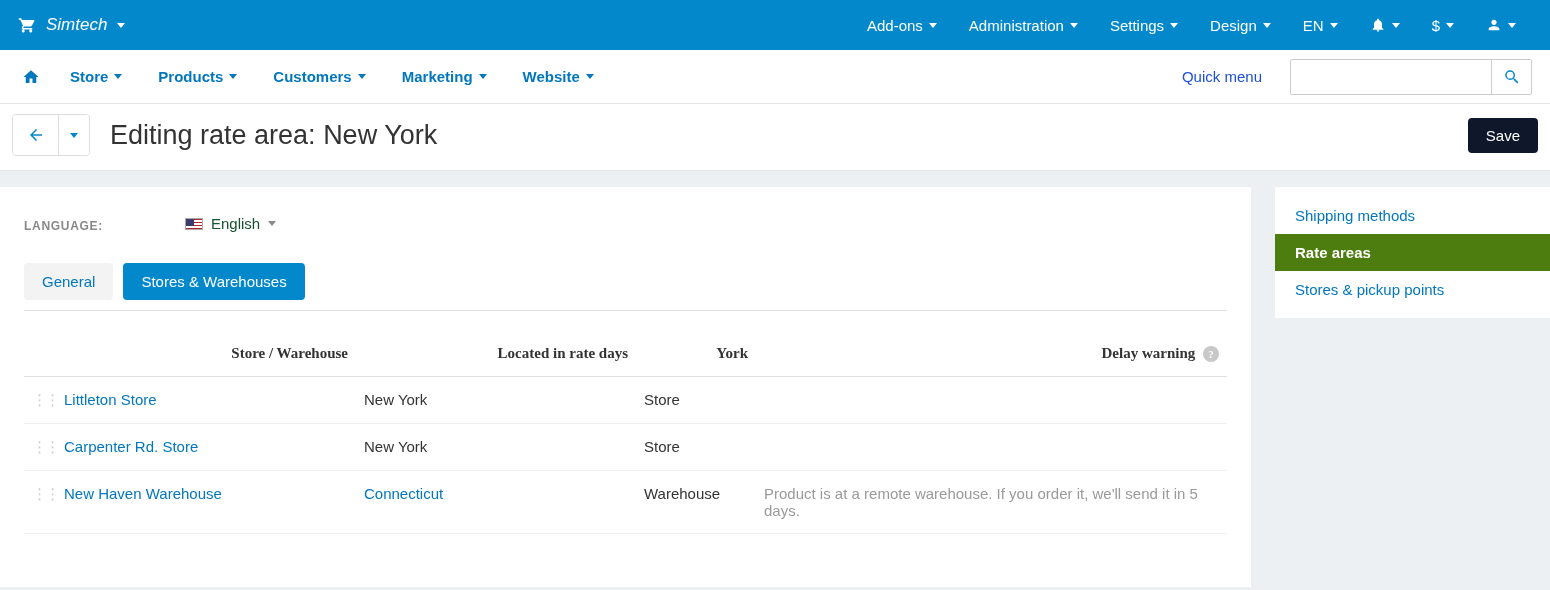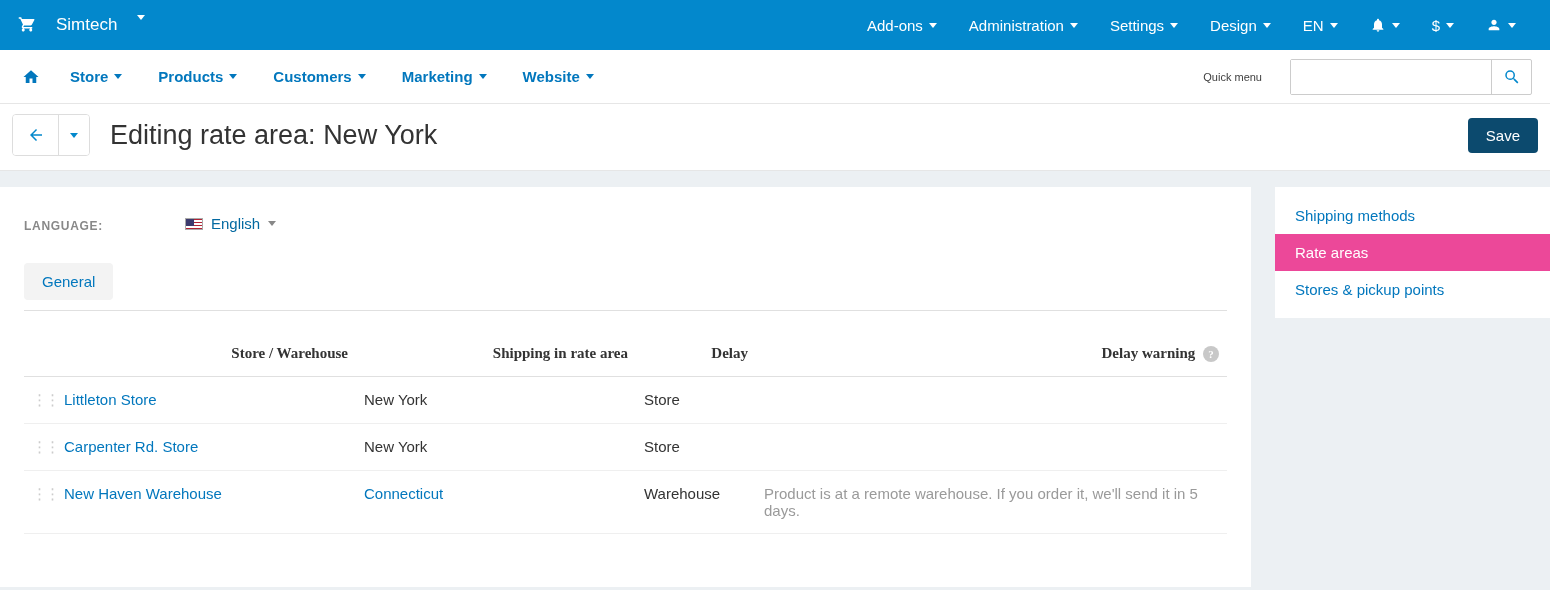--- a/index.html
+++ b/index.html
@@ -18,24 +18,25 @@
   .topbar {
     background: #0388cc;
     height: 50px;
     display: flex;
     align-items: center;
     padding: 0 18px;
     color: #fff;
   }
   .topbar .brand {
     display: flex;
-    align-items: flex-start;
-    gap: 20px;
+    align-items: center;
+    gap: 10px;
     font-size: 17px;
     font-weight: 500;
+    font-style: italic;
   }
   .topbar .spacer { flex: 1; }
   .topbar .menu-item {
     display: flex;
     align-items: center;
     gap: 6px;
     padding: 0 16px;
     font-size: 15px;
     cursor: pointer;
     height: 50px;
@@ -65,22 +66,22 @@
     padding: 0 14px;
     height: 54px;
     display: flex;
     align-items: center;
     gap: 6px;
     cursor: pointer;
   }
   .subnav .home-link { padding: 0 8px 0 4px; }
   .subnav .spacer { flex: 1; }
   .quick-menu {
-    color: #404040;
-    font-size: 11px;
+    color: #1d4ed8;
+    font-size: 15px;
     padding-right: 20px;
     cursor: pointer;
   }
   .search-wrap {
     display: flex;
     border: 1px solid #ccc;
     border-radius: 2px;
     height: 36px;
   }
   .search-input {
@@ -127,21 +128,21 @@
   .btn-back { width: 46px; border-right: 1px solid #ddd; }
   .btn-back-drop { width: 30px; }
   .page-title {
     font-size: 27px;
     font-weight: 500;
     color: #333;
     padding-left: 12px;
   }
   .title-row .spacer { flex: 1; }
   .btn-save {
-    background: #0c4a6e;
+    background: #0f172a;
     color: #fff;
     border-radius: 4px;
     padding: 9px 18px;
     font-size: 15px;
     cursor: pointer;
     border: none;
   }
 
   
   .layout {
@@ -162,39 +163,40 @@
     align-self: flex-start;
     padding: 10px 0;
   }
   .side-item {
     padding: 10px 20px;
     color: #0277bd;
     font-size: 15px;
     cursor: pointer;
   }
   .side-item.active {
-    background: #ec4899;
+    background: #4d7c0f;
     color: #fff;
+    font-weight: bold;
   }
 
   .lang-row {
     display: flex;
     align-items: baseline;
     gap: 82px;
     margin-bottom: 30px;
     font-size: 13px;
   }
   .lang-label {
     color: #888;
     letter-spacing: 0.7px;
     font-size: 12px;
     font-weight: 600;
   }
   .lang-value {
-    color: #0369a1;
+    color: #14532d;
     font-size: 15px;
     display: flex;
     align-items: center;
     gap: 8px;
     cursor: pointer;
   }
   .flag-us {
     width: 18px; height: 12px;
     background: linear-gradient(#b22234 0 15%, #fff 15% 30%, #b22234 30% 45%, #fff 45% 60%, #b22234 60% 75%, #fff 75% 90%, #b22234 90% 100%);
     position: relative;
@@ -386,29 +388,30 @@
       <span class="lang-label">LANGUAGE:</span>
       <span class="lang-value">
         <span class="flag-us"></span>
         <span>English</span>
         <span class="caret-down-icon" style="border-top-color:#888"></span>
       </span>
     </div>
 
     <div class="tabs">
       <div class="tab">General</div>
+      <div class="tab active">Stores &amp; Warehouses</div>
     </div>
 
     <table class="data">
       <thead>
         <tr>
           <th style="width:30px"></th>
           <th style="width:300px">Store / Warehouse</th>
-          <th style="width:280px">Shipping in rate area</th>
-          <th style="width:120px">Delay</th>
+          <th style="width:280px">Located in rate days</th>
+          <th style="width:120px">York</th>
           <th>
             <span>Delay warning</span>
             <span class="help-icon">?</span>
           </th>
         </tr>
       </thead>
       <tbody id="table-body">
           <tr>
             <td><span class="drag-handle">⋮⋮</span></td>
             <td><a class="link">Littleton Store</a></td>

